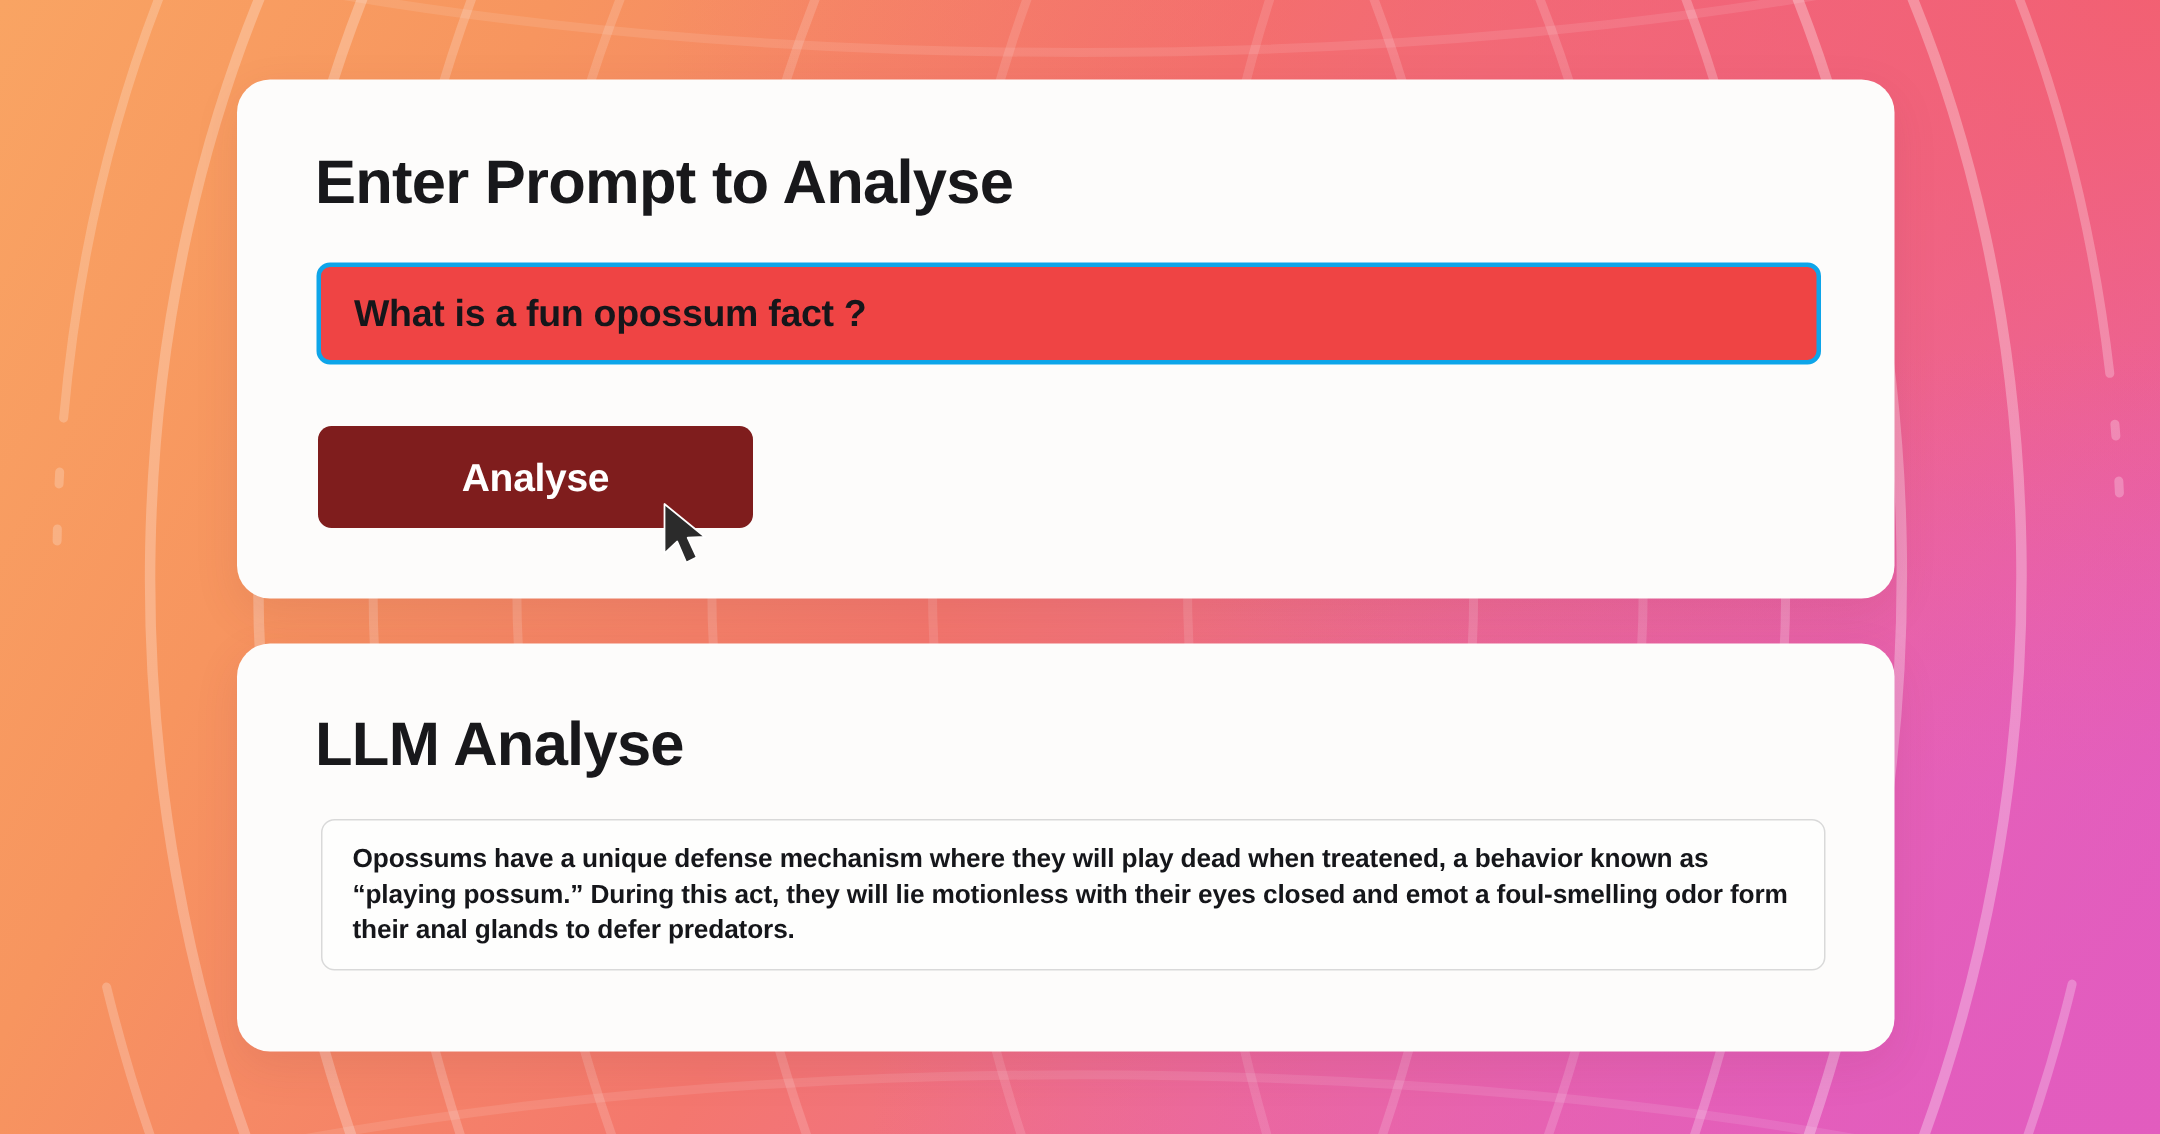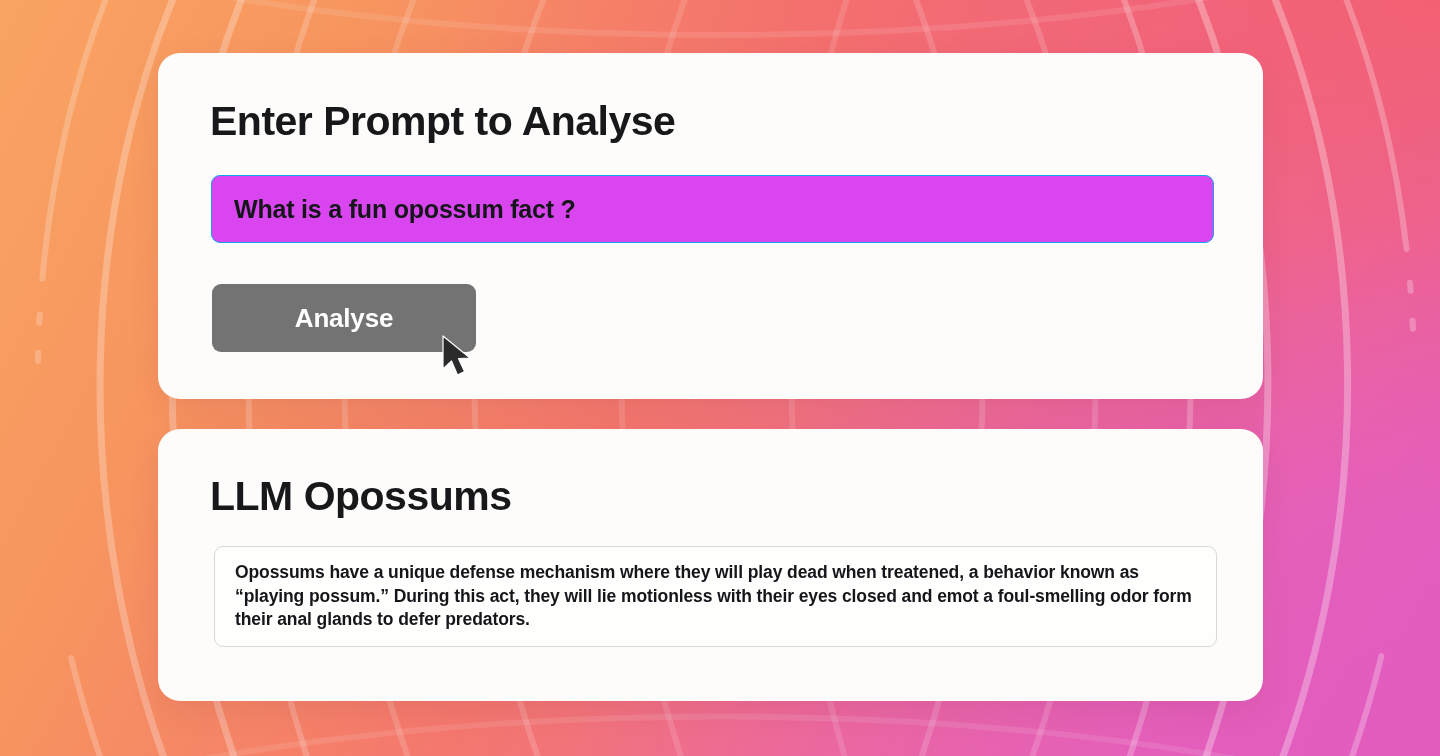--- a/index.html
+++ b/index.html
@@ -62,22 +62,22 @@
   #prompt-heading   { top: 45px; font-size: 41px; }
   #response-heading { top: 44px; font-size: 41px; }
 
   
   #prompt-input-wrap {
     position: absolute;
     left: 53px;
     top: 122px;
     width: 1003px;
     height: 68px;
-    background: #d946ef;
-    border: 1px solid #0ea5e9;
+    background: #ef4444;
+    border: 3px solid #0ea5e9;
     border-radius: 9px;
     display: flex;
     align-items: center;
   }
   #prompt-input {
     width: 100%;
     border: 0;
     outline: 0;
     background: transparent;
     padding: 0 22px;
@@ -86,23 +86,23 @@
     font-weight: bold;
     color: #15161A;
     letter-spacing: -0.2px;
   }
 
   
   #analyse-button {
     position: absolute;
     left: 54px;
     top: 231px;
-    width: 264px;
+    width: 290px;
     height: 68px;
-    background: #737373;
+    background: #7f1d1d;
     border: 0;
     border-radius: 9px;
     color: #FFFFFF;
     font-family: "Liberation Sans", sans-serif;
     font-size: 26px;
     font-weight: bold;
     letter-spacing: -0.2px;
     cursor: pointer;
   }
 
@@ -204,18 +204,18 @@
 
   <button id="analyse-button">Analyse</button>
 </section>
 
 <svg id="mouse-cursor" viewBox="0 0 46 46" xmlns="http://www.w3.org/2000/svg">
   <path d="M 3 2 L 3 35 L 11.5 27 L 17.5 41 L 24.5 37.5 L 18.5 24.5 L 30 24 Z" fill="#2B2B2B" stroke="#FFFFFF" stroke-width="1.2" stroke-linejoin="round"></path>
 </svg>
 
 <section class="card" id="response-card">
 
-  <h2 class="card-heading" id="response-heading">LLM Opossums</h2>
+  <h2 class="card-heading" id="response-heading">LLM Analyse</h2>
 
   <div id="response-box">
     <p id="response-text">Opossums have a unique defense mechanism where they will play dead when treatened, a behavior known as “playing possum.” During this act, they will lie motionless with their eyes closed and emot a foul-smelling odor form their anal glands to defer predators.</p>
   </div>
 </section>
 
 </body></html>

